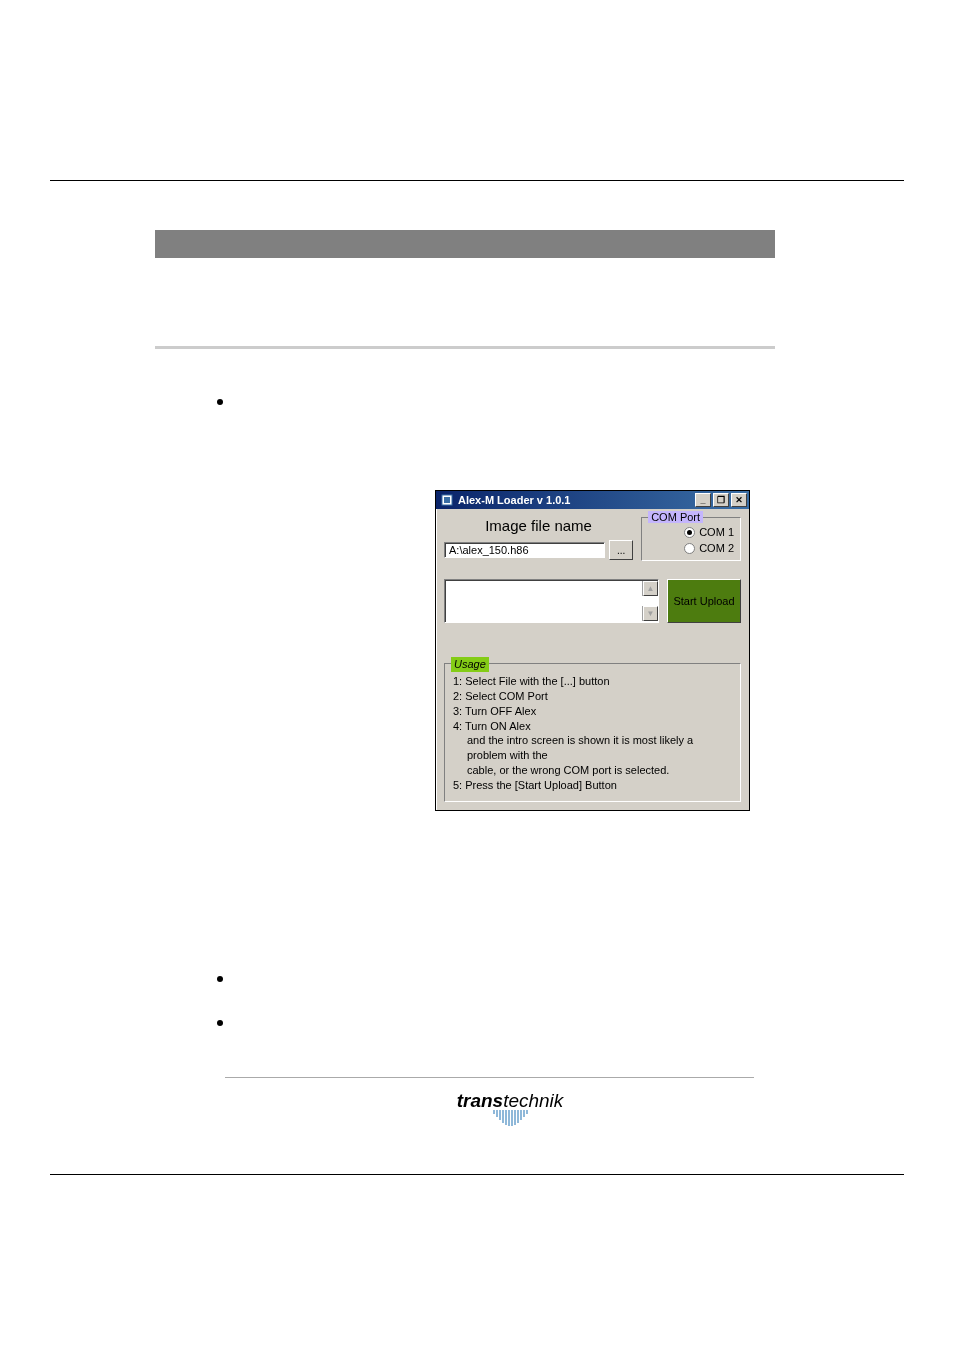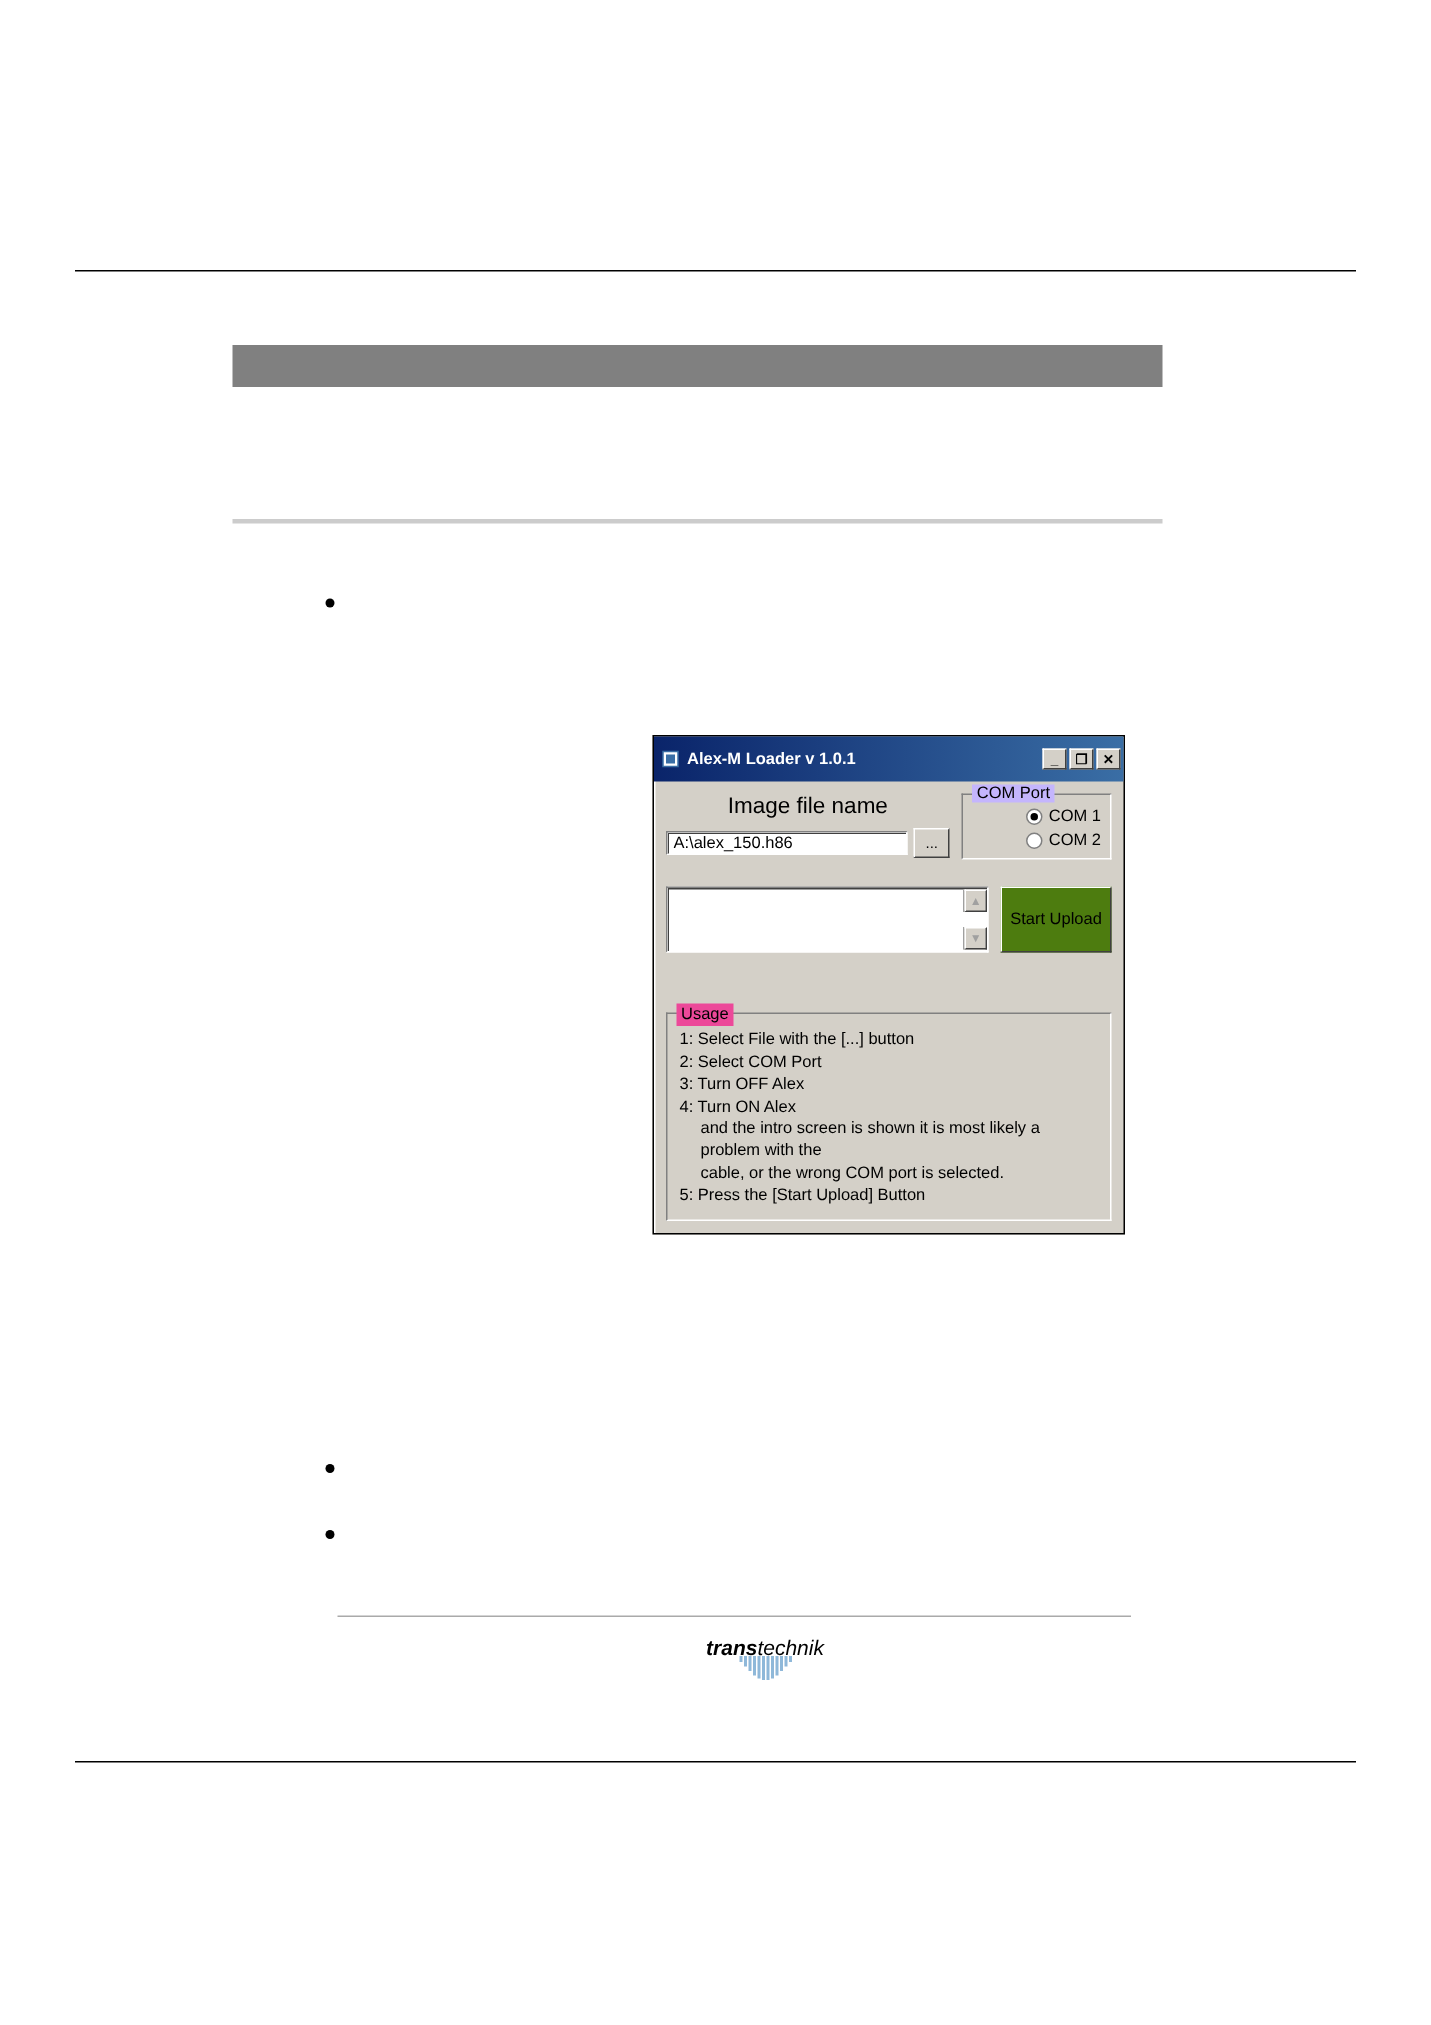--- a/index.html
+++ b/index.html
@@ -68,21 +68,21 @@
     width: 315px;
     background: #d4d0c8;
     border: 1px solid #000;
     font-family: "MS Sans Serif", Tahoma, sans-serif;
     font-size: 11px;
     box-shadow: 1px 1px 0 #fff inset;
   }
   .title-bar {
     background: linear-gradient(to right, #0a246a, #3a6ea5);
     color: #fff;
-    height: 30px;
+    height: 18px;
     display: flex;
     align-items: center;
     padding: 0 2px 0 4px;
     font-weight: bold;
     font-size: 11px;
   }
   .title-icon {
     width: 14px; height: 14px;
     margin-right: 4px;
     display: flex; align-items:center; justify-content:center;
@@ -188,21 +188,21 @@
     border:1px solid #808080;
     border-right-color:#fff; border-bottom-color:#fff;
     margin-top:40px;
     padding:10px 8px 8px 8px;
     position:relative;
     font-size:11px;
     line-height:1.35;
   }
   .usage-legend {
     position:absolute; top:-7px; left:6px;
-    background:#ec4899; padding:0 3px;
+    background:#84cc16; padding:0 3px;font-style:italic;
   }
   .usage-indent { margin-left:14px; }
 
   
   .lower-bullets {
     position:absolute;
     left: 217px;
     top: 970px;
   }
   .lower-bullets .bullet-row { margin:0 0 28px 0; }
@@ -213,21 +213,21 @@
     left: 225px; right: 200px;
     top: 1077px;
     border-top: 1px solid #aaa;
   }
   .logo {
     position:absolute;
     left: 445px; top: 1090px;
     width: 130px;
     text-align:center;
   }
-  .logo-word { font-style: italic; font-size: 14px; font-weight: 400; }
+  .logo-word { font-style: italic; font-size: 19px; font-weight: 400; }
   .logo-word b { font-weight: 800; font-style: italic; }
   .logo-swoosh {
     height: 18px;
     margin-top: -2px;
     display:flex; justify-content:center; gap:1px;
   }
   .logo-swoosh span {
     width:2px; background:#8fb8d9;
   }
 </style>

